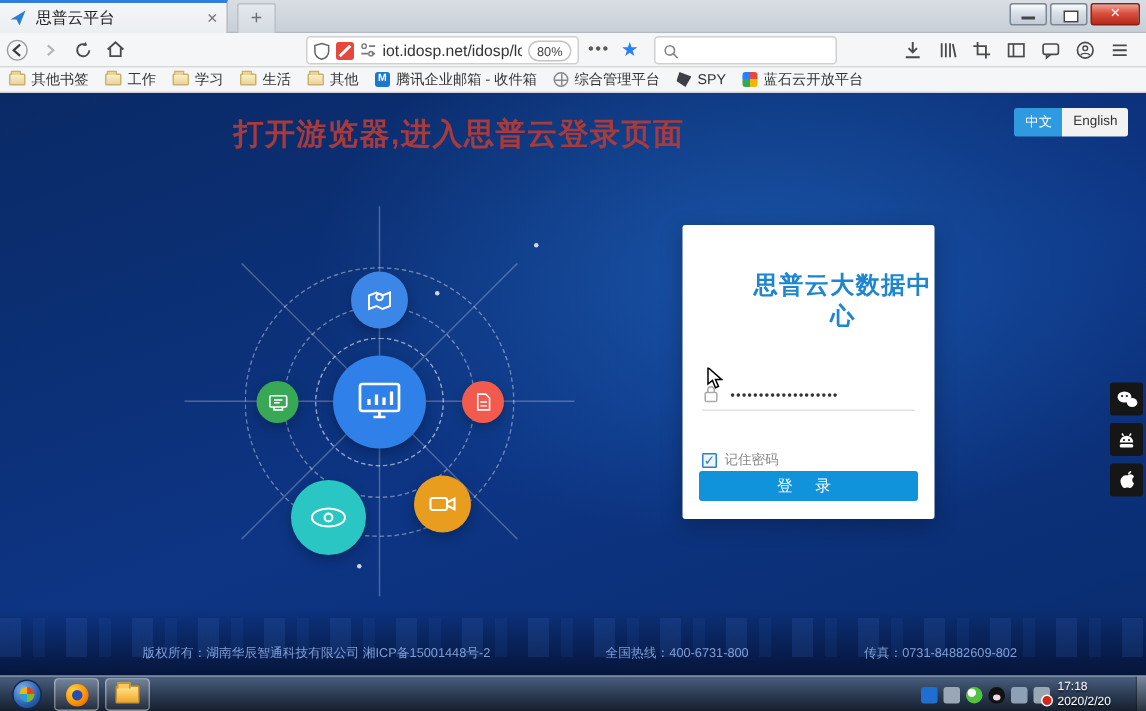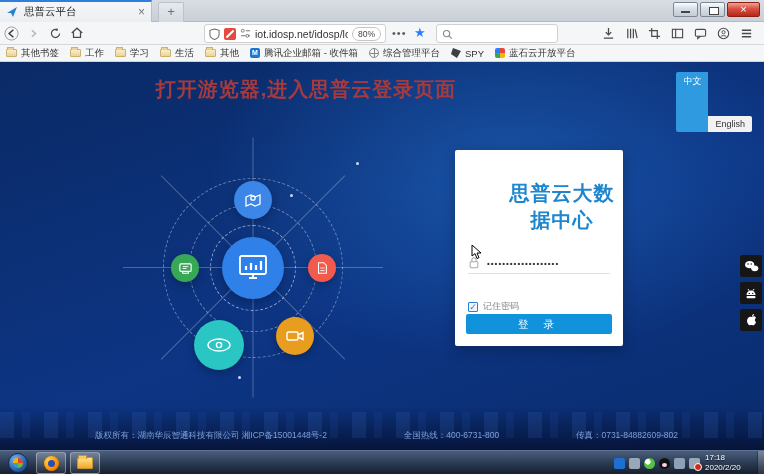--- a/index.html
+++ b/index.html
@@ -63,21 +63,21 @@
   .ico-color { background:conic-gradient(#e5483f 0 25%,#f5b500 0 50%,#35a855 0 75%,#2a7fff 0); border-radius:2px; }
 
   
   .page { position:absolute; top:62px; left:0; width:764px; height:388px; overflow:hidden;
     background:radial-gradient(ellipse 420px 260px at 66% 30%, rgba(35,110,200,.55) 0%, rgba(35,110,200,0) 70%),
                linear-gradient(160deg,#0a2a66 0%,#0d3584 55%,#0a2c6e 100%); }
   .overlay-text { position:absolute; left:0; top:14px; width:612px; text-align:center;
     font-size:20px; font-weight:bold; color:#a63a3c; letter-spacing:1px; }
   .langbar { position:absolute; top:10px; right:12px; display:flex; }
   .lang-zh { background:#2f9ae0; color:#fff; font-size:9px; padding:3px 7px; border-radius:2px 0 0 2px; }
-  .lang-en { background:#f2f2f2; color:#333; font-size:9px; padding:3px 7px; border-radius:0 2px 2px 0;margin-top:44px; }
+  .lang-en { background:#f2f2f2; color:#333; font-size:9px; padding:3px 7px; border-radius:0 2px 2px 0; }
 
   
   .hub { position:absolute; left:118px; top:70px; width:270px; height:272px; }
   .ring { position:absolute; border:1px dashed rgba(255,255,255,.38); border-radius:50%; }
   .ring.outer { left:45px; top:46px; width:180px; height:180px; }
   .ring.mid   { left:71px; top:72px; width:128px; height:128px; }
   .ring.inner { left:92px; top:93px; width:86px; height:86px; border-color:rgba(255,255,255,.55); }
   .spoke { position:absolute; left:5px; top:135px; width:260px; height:1px; background:rgba(255,255,255,.26);
     transform-origin:center; }
   .node { position:absolute; border-radius:50%; display:flex; align-items:center; justify-content:center;
@@ -87,21 +87,21 @@
   .node.left   { left:53px;  top:122px; width:28px; height:28px; background:#38a857; }
   .node.right  { left:190px; top:122px; width:28px; height:28px; background:#f25a4e; }
   .node.bleft  { left:76px;  top:188px; width:50px; height:50px; background:#29c6c3; }
   .node.bright { left:158px; top:185px; width:38px; height:38px; background:#e89d1f; }
   .dot { position:absolute; width:3px; height:3px; border-radius:50%; background:rgba(255,255,255,.8); }
 
   
   .card { position:absolute; left:455px; top:88px; width:168px; height:196px; background:#fff;
     border-radius:2px; box-shadow:0 4px 14px rgba(0,0,0,.28); }
   .card-title { position:absolute; top:30px; left:0; width:168px; text-align:center;
-    font-size:20px; font-weight:bold; color:#1d86cf; letter-spacing:1px;padding-left:46px; }
+    font-size:16px; font-weight:bold; color:#1d86cf; letter-spacing:1px;padding-left:46px; }
   .field { position:absolute; left:13px; width:142px; height:22px; border-bottom:1px solid #e2e2e2;
     display:flex; align-items:center; gap:7px; }
   .field.user { top:72px; }
   .field.pass { top:102px; }
   .field-text { font-size:9.5px; color:#555; }
   .pass-dots { font-size:8px; font-weight:bold; color:#333; letter-spacing:1px; margin-top:2px; }
   .rememberrow { position:absolute; left:13px; top:136px; width:142px; display:flex; align-items:center; }
   .chk { width:10px; height:10px; border:1px solid #2a7fd0; border-radius:1px; background:#eef5fd;
     color:#2a7fd0; font-size:9px; line-height:9px; text-align:center; margin-right:5px; }
   .remember-label { font-size:9px; color:#888; flex:1; }

